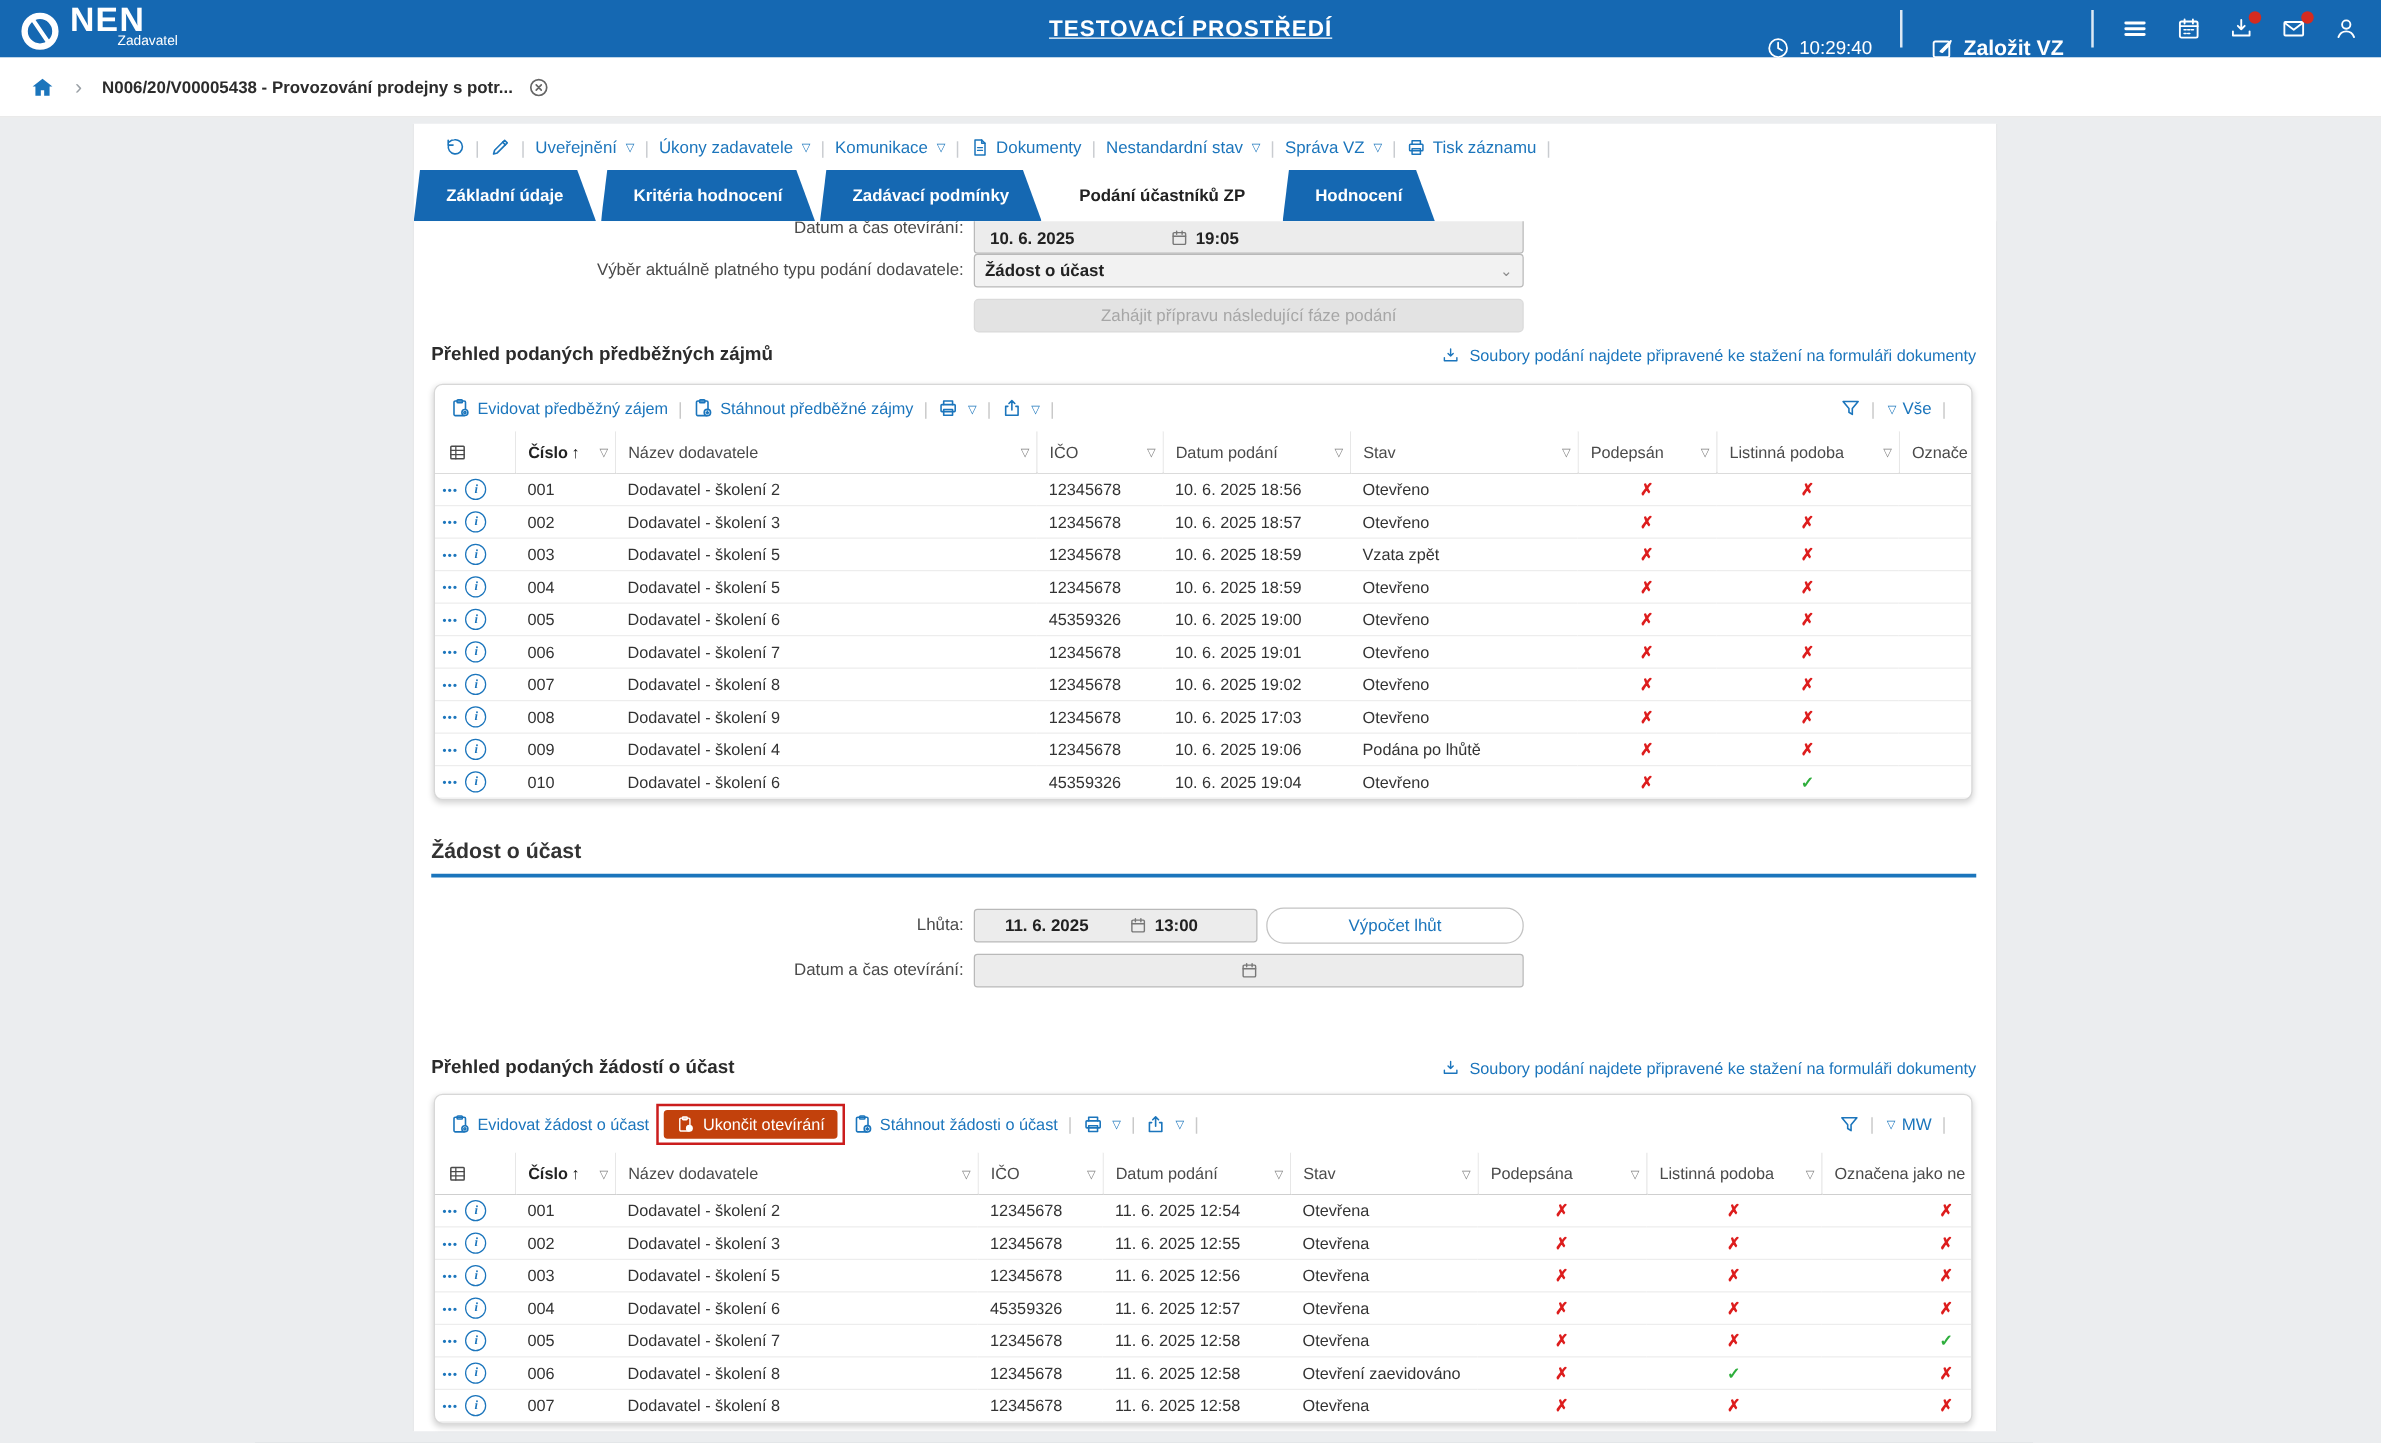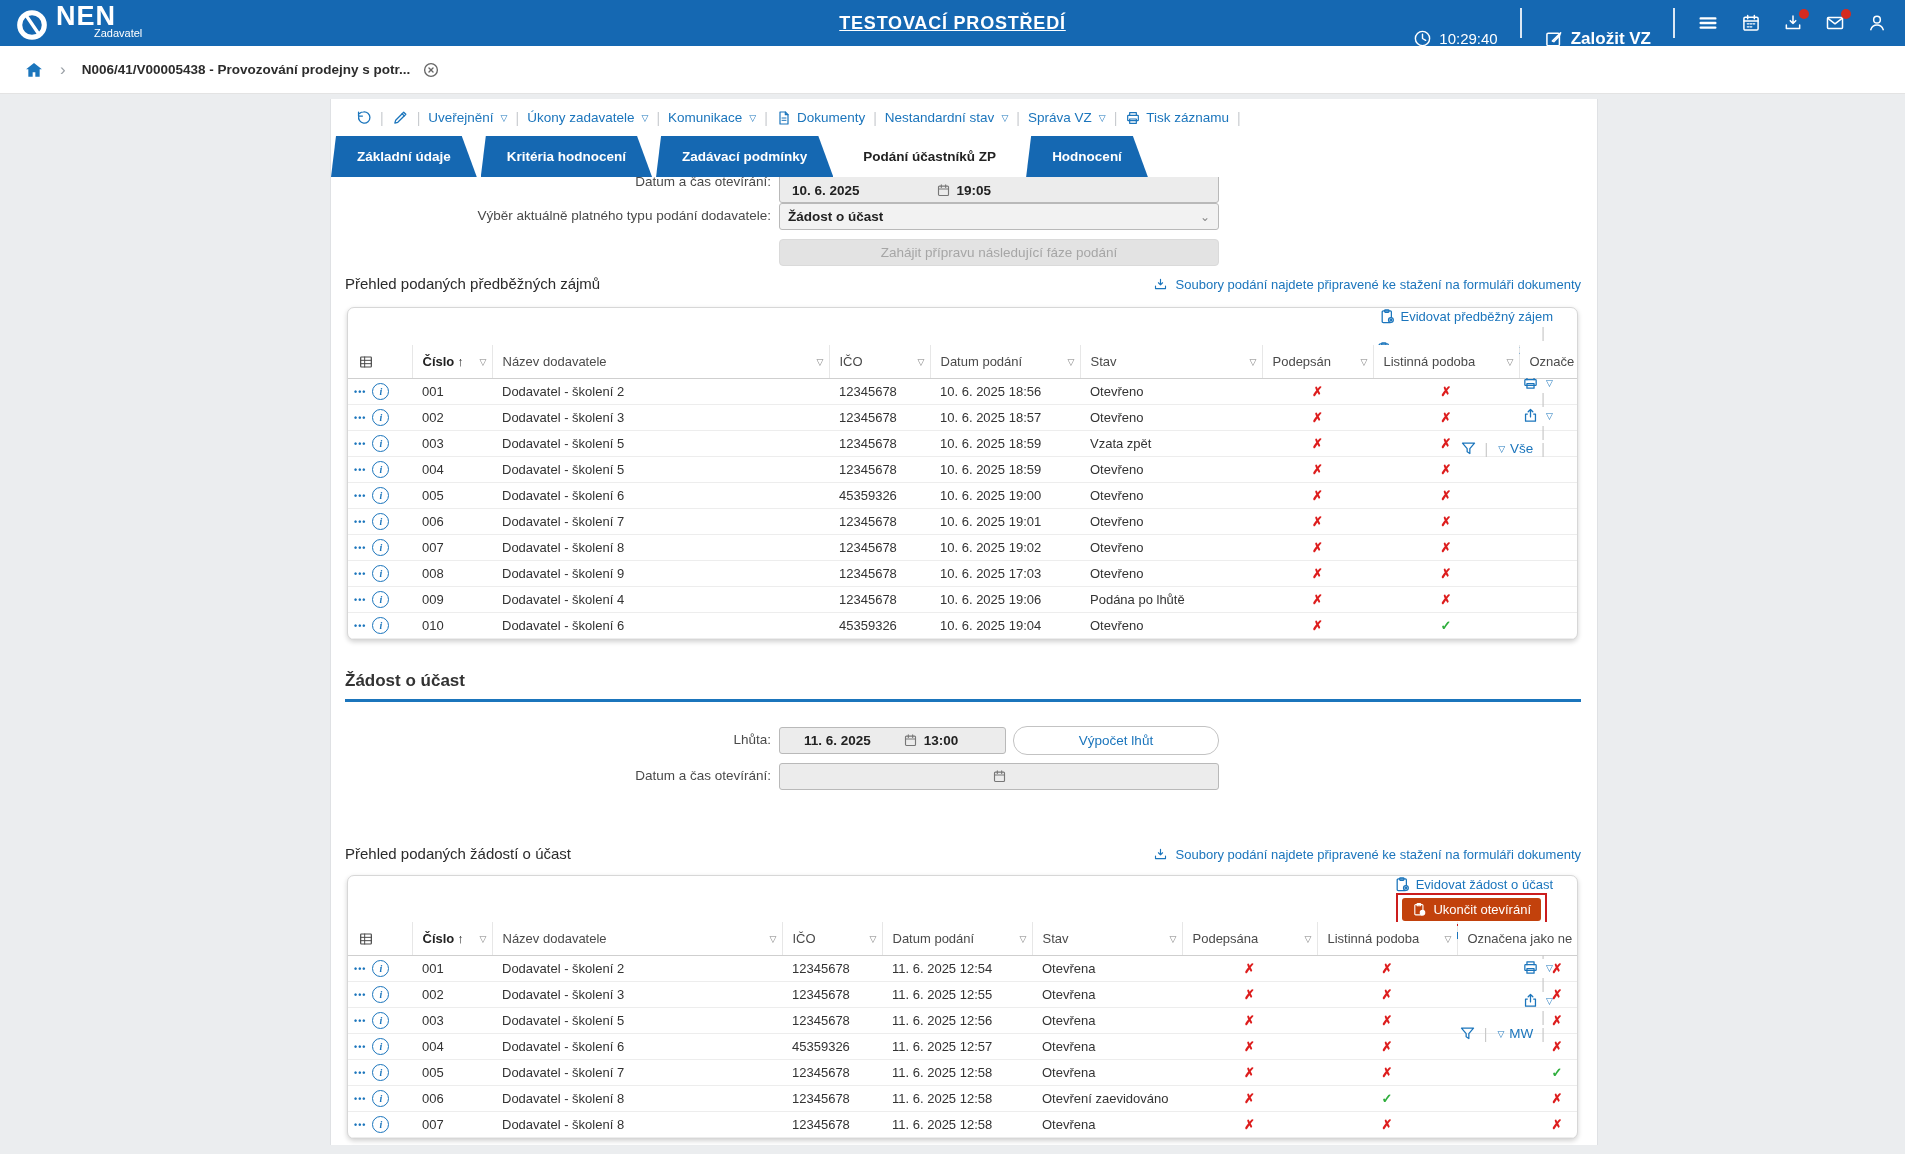--- a/index.html
+++ b/index.html
@@ -63,29 +63,29 @@
   .select-chev{margin-left:auto;margin-right:8px;color:#8a8a8a;font-size:12px;font-weight:normal;}
   .btn-disabled{position:absolute;background:#e3e3e3;border:1px solid #dadada;border-radius:4px;
                 color:#a6a6a6;font-size:13.5px;display:flex;align-items:center;justify-content:center;}
   .btn-outline{position:absolute;background:#fff;border:1px solid #c3c3c3;border-radius:14px;
                color:#1b75bc;font-size:13.5px;display:flex;align-items:center;justify-content:center;
                cursor:pointer;}
 
   
   .sec-head{position:absolute;left:14px;right:16px;display:flex;align-items:flex-end;
             justify-content:space-between;}
-  .sec-title{font-size:15px;font-weight:normal;color:#2b2b2b;}
+  .sec-title{font-size:15px;font-weight:bold;color:#2b2b2b;}
   .files-link{font-size:13px;color:#1b75bc;display:inline-flex;align-items:center;gap:8px;cursor:pointer;}
   .sec2-title{position:absolute;left:14px;font-size:17px;font-weight:bold;color:#333;}
   .sec2-line{position:absolute;left:14px;width:1236px;height:3px;background:#1b75bc;}
 
   
   .card{position:absolute;left:16px;width:1229px;background:#fff;border:1px solid #d7d7d7;
         border-radius:7px;box-shadow:0 2px 5px rgba(0,0,0,.18);overflow:hidden;}
-  .card-toolbar{display:flex;align-items:flex-end;padding:0 24px;font-size:13px;color:#1b75bc;flex-direction:column;}
+  .card-toolbar{display:flex;align-items:center;padding:0 12px;font-size:13px;color:#1b75bc;}
   .card1 .card-toolbar{height:37px;}
   .card2 .card-toolbar{height:46px;}
   .tlink{display:inline-flex;align-items:center;gap:5px;cursor:pointer;white-space:nowrap;}
   .card-toolbar .sep{color:#c9c9c9;margin:0 8px;font-size:14px;}
   .tb-right{margin-left:auto;display:flex;align-items:center;}
   .filter-val{display:inline-flex;align-items:center;gap:5px;font-size:13.5px;cursor:pointer;}
   .redbox{display:inline-flex;border:2px solid #cb1d1d;padding:3px 4px;margin:0 6px;}
   .btn-green{display:inline-flex;align-items:center;gap:6px;background:#c2410c;color:#fff;
              border-radius:3px;font-size:13px;padding:4px 10px;cursor:pointer;white-space:nowrap;}
 
@@ -260,21 +260,21 @@
           </svg>
       </div>
     </div>
   </header>
 
   <div class="crumbbar">
     <svg class="ic crumb-home" width="20" height="20" viewBox="0 0 24 24">
         <use href="#i-home"></use>
       </svg>
     <span class="crumb-chev">›</span>
-    <span class="crumb-text">N006/41/V00005438 - Provozování prodejny s potr...</span>
+    <span class="crumb-text">N006/20/V00005438 - Provozování prodejny s potr...</span>
     <svg class="ic crumb-close" width="18" height="18" viewBox="0 0 24 24">
         <use href="#i-xcirc"></use>
       </svg>
   </div>
 
   <div class="content">
 
     <div class="rec-toolbar">
       <span class="titem">
         <svg class="ic" width="17" height="17" viewBox="0 0 24 24">

